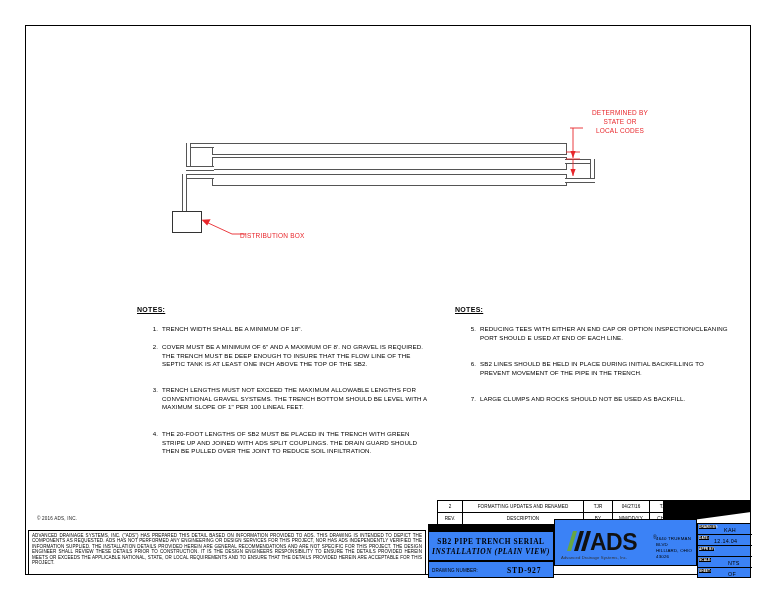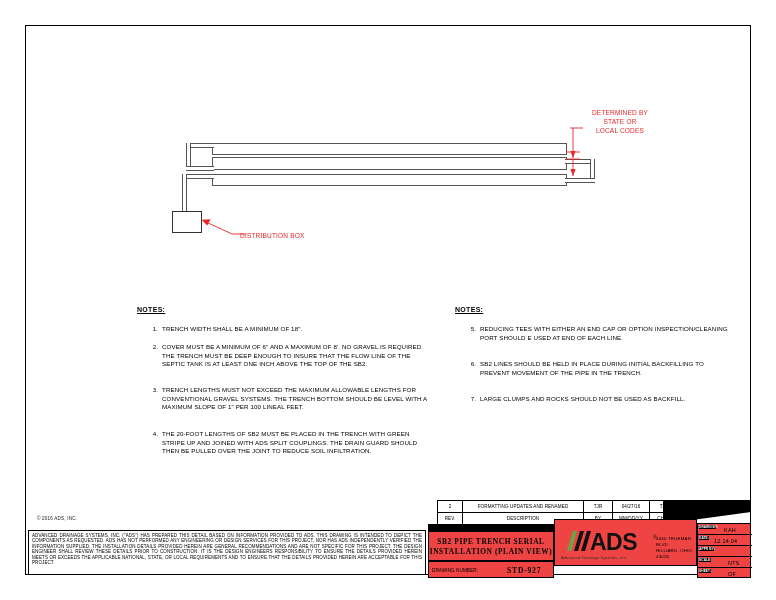--- a/index.html
+++ b/index.html
@@ -52,21 +52,21 @@
   .revtbl td{border:0.8px solid #000;font-size:4.6px;text-align:center;
      height:11px;padding:0 1px;letter-spacing:.1px;overflow:hidden;
      white-space:nowrap;}
   .revtbl td.desc{}
   
   .revfill{position:absolute;background:#000;}
   .revfill-tri{position:absolute;width:0;height:0;}
 
   
   .tbcell{position:absolute;box-sizing:border-box;border:1px solid #000;
-          background:#ef4444;}
+          background:#3b82f6;}
   .tb-title{position:absolute;width:100%;text-align:center;font-weight:bold;
      font-family:"Liberation Serif",serif;font-size:7.4px;line-height:10px;
      letter-spacing:.6px;}
   .tb-dnum-lbl{position:absolute;font-size:4.6px;letter-spacing:.1px;}
   .tb-dnum-val{position:absolute;font-family:"Liberation Serif",serif;
      font-size:7.6px;font-weight:bold;letter-spacing:.8px;}
 
   .ads-addr{position:absolute;font-size:4.4px;line-height:6px;letter-spacing:.2px;}
   .ads-tag{position:absolute;font-size:4.2px;color:#333;letter-spacing:.1px;}
 
@@ -189,21 +189,21 @@
       <td>MM/DD/YY</td>
       <td>CHKD</td>
     </tr>
   </tbody>
     </table>
 
   <div class="meta-tab" style="left:428px;top:524px;width:126px;height:7px;"></div>
 
   <div class="tbcell" style="left:428px;top:531px;width:126px;height:30px;">
     <div class="tb-title" style="top:5px;">SB2 PIPE TRENCH SERIAL</div>
-    <div class="tb-title" style="top:15px;">INSTALLATION (PLAIN VIEW)</div>
+    <div class="tb-title" style="top:15px;font-style:italic;">INSTALLATION (PLAIN VIEW)</div>
   </div>
 
   <div class="tbcell" style="left:428px;top:561px;width:126px;height:17px;">
     <div class="tb-dnum-lbl" style="left:3px;top:6px;">DRAWING NUMBER:</div>
     <div class="tb-dnum-val" style="left:58px;top:4px;padding-left:20px;">STD-927</div>
   </div>
 
   <div class="tbcell" style="left:554px;top:519px;width:143px;height:47px;">
 
     <svg style="position:absolute;left:6px;top:9px;" width="100" height="24" viewBox="0 0 100 24">

